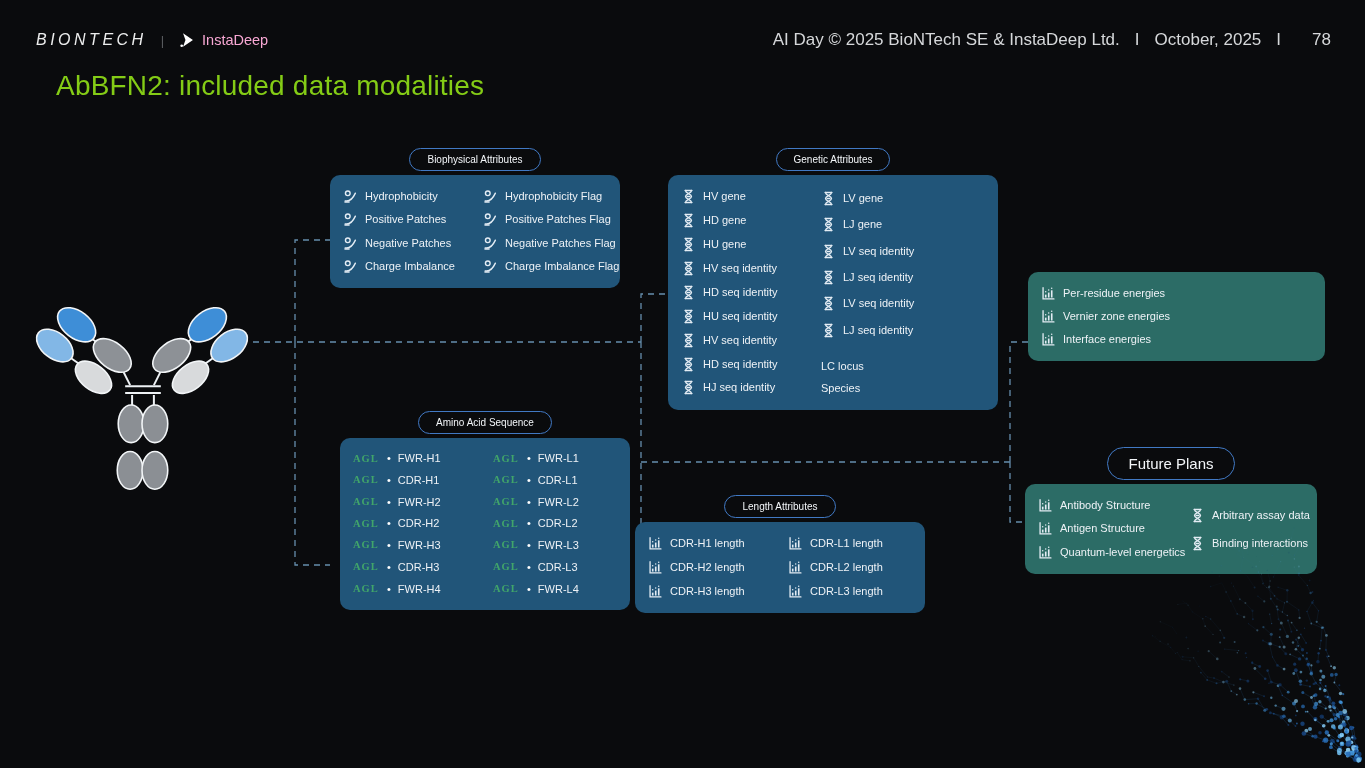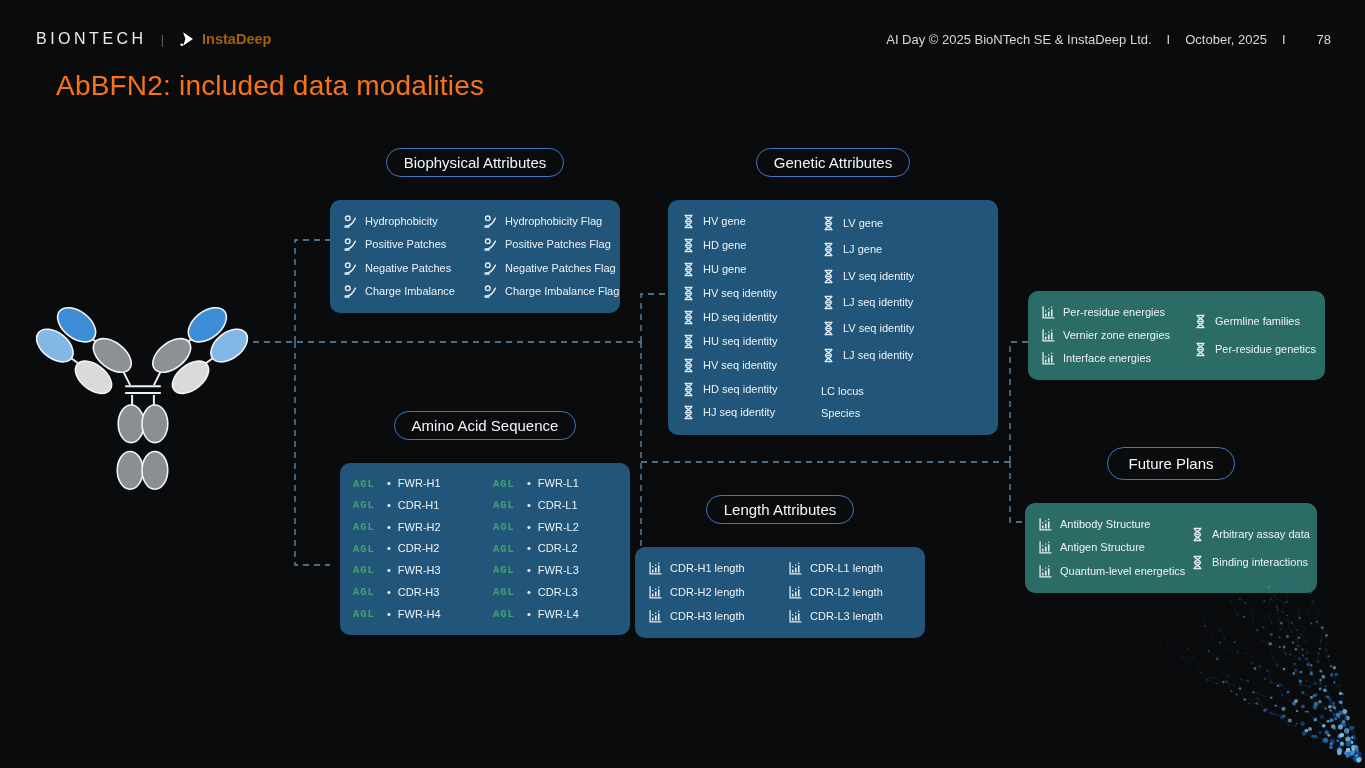--- a/index.html
+++ b/index.html
@@ -4,50 +4,50 @@
 <style>
   html,body{margin:0;padding:0;background:#000;}
   body{width:1365px;height:768px;position:relative;overflow:hidden;
        font-family:"Liberation Sans",sans-serif;color:#fff;}
   .stage{position:absolute;inset:0;background:var(--background,#0a0b0d);}
 
   
   .header{position:absolute;top:30px;left:36px;right:34px;display:flex;
           justify-content:space-between;align-items:center;}
   .logos{display:flex;align-items:center;gap:14px;}
-  .biontech{font-size:16px;letter-spacing:3.5px;font-weight:400;color:#eceded;}
+  .biontech{font-size:16px;letter-spacing:3.5px;font-weight:400;color:#eceded;font-style:italic;}
   .logo-sep{color:#5a5d60;font-size:13px;font-weight:300;}
   .id-logo{display:flex;align-items:center;gap:6px;}
   .id-logo svg{width:18px;height:18px;}
-  .id-logo .id-text{font-size:14.5px;font-weight:700;color:#a16207;}
-  .meta{font-size:13px;color:#d6d8da;display:flex;align-items:center;}
+  .id-logo .id-text{font-size:14.5px;font-weight:400;color:#f9a8d4;}
+  .meta{font-size:17px;color:#d6d8da;display:flex;align-items:center;}
   .meta .sep{margin:0 15px;color:#d6d8da;}
   .meta .pg{margin-left:16px;}
 
   
   .title{position:absolute;left:56px;top:70px;margin:0;font-size:28px;
-         font-weight:500;letter-spacing:.2px;color:#f97316;}
+         font-weight:500;letter-spacing:.2px;color:#84cc16;}
 
   
   .panel{position:absolute;display:flex;flex-direction:column;align-items:center;}
   .pill{border:1px solid var(--pill-border,#4179c4);border-radius:17px;
-        background:var(--background,#0a0b0d);padding:5px 17px;font-size:15px;
+        background:var(--background,#0a0b0d);padding:5px 17px;font-size:10px;
         color:#f3f6f9;white-space:nowrap;position:relative;z-index:2;margin-bottom:4px;}
   .pill-lg{font-size:15px;padding:7px 20px;border-radius:20px;}
   .panel-body{width:100%;box-sizing:border-box;border-radius:10px;
-              padding:10px 13px;display:grid;grid-template-columns:140px 1fr;margin-top:19px;}
+              padding:10px 13px;display:grid;grid-template-columns:140px 1fr;}
   .panel-body.blue{background:var(--panel-blue,#215579);}
   .panel-body.teal{background:var(--panel-teal,#2c6c66);grid-template-columns:152px 1fr;}
   .col{display:flex;flex-direction:column;justify-content:space-around;min-width:0;}
   .col.centered{justify-content:center;gap:13px;}
   .row{display:flex;align-items:center;gap:7px;font-size:11px;color:#eef2f6;
        white-space:nowrap;line-height:1;}
   .icon{width:15px;height:15px;flex:0 0 auto;color:#e3ecf4;display:inline-flex;}
   .icon svg{width:100%;height:100%;}
-  .prefix{font-family:Liberation Mono, monospace;font-size:10.5px;font-weight:700;
+  .prefix{font-family:Liberation Serif, serif;font-size:10.5px;font-weight:700;
           letter-spacing:1px;color:var(--agl-green,#41a56a);width:27px;flex:0 0 auto;}
   .bullet::before{content:"•";color:#fff;font-size:11px;}
 
   
   .connectors{position:absolute;inset:0;pointer-events:none;}
   .antibody{position:absolute;left:28px;top:300px;pointer-events:none;}
   .particles{position:absolute;right:0;bottom:0;pointer-events:none;}
 </style>
 </head>
 <body>
@@ -656,44 +656,20 @@
                 <rect x="4.2" y="9.2" width="1.7" height="3.1" fill="currentColor" stroke="none"></rect>
                 <rect x="7.4" y="7" width="1.7" height="5.3" fill="currentColor" stroke="none"></rect>
                 <rect x="10.6" y="4.6" width="1.7" height="7.7" fill="currentColor" stroke="none"></rect>
                 <circle cx="5" cy="6.2" r=".8" fill="currentColor" stroke="none"></circle>
                 <circle cx="8.2" cy="4.2" r=".8" fill="currentColor" stroke="none"></circle>
                 <circle cx="11.4" cy="2.4" r=".8" fill="currentColor" stroke="none"></circle>
               </svg>
             </span>
 
     <span class="txt">Interface energies</span>
-  </div>
-        </div>
-      <div class="col centered">
-          <div class="row">
-    <span class="icon">
-              <svg viewBox="0 0 16 16" fill="none" stroke="currentColor" stroke-width="1.5" stroke-linecap="round">
-                <path d="M4.4 1.6h7.2M4.4 14.4h7.2M6.6 8h2.8"></path>
-                <path d="M4.8 1.6c0 3.4 6.4 3.2 6.4 6.4s-6.4 3-6.4 6.4"></path>
-                <path d="M11.2 1.6c0 3.4-6.4 3.2-6.4 6.4s6.4 3 6.4 6.4"></path>
-              </svg>
-            </span>
-
-    <span class="txt">Germline families</span>
-  </div>
-          <div class="row">
-    <span class="icon">
-              <svg viewBox="0 0 16 16" fill="none" stroke="currentColor" stroke-width="1.5" stroke-linecap="round">
-                <path d="M4.4 1.6h7.2M4.4 14.4h7.2M6.6 8h2.8"></path>
-                <path d="M4.8 1.6c0 3.4 6.4 3.2 6.4 6.4s-6.4 3-6.4 6.4"></path>
-                <path d="M11.2 1.6c0 3.4-6.4 3.2-6.4 6.4s6.4 3 6.4 6.4"></path>
-              </svg>
-            </span>
-
-    <span class="txt">Per-residue genetics</span>
   </div>
         </div>
     </div>
   </section>
 
   <section class="panel" style="left:1025px;top:447px;width:292px">
     <div class="pill pill-lg">
       <span>Future Plans</span>
     </div>
     <div class="panel-body teal" style="height:90px">

